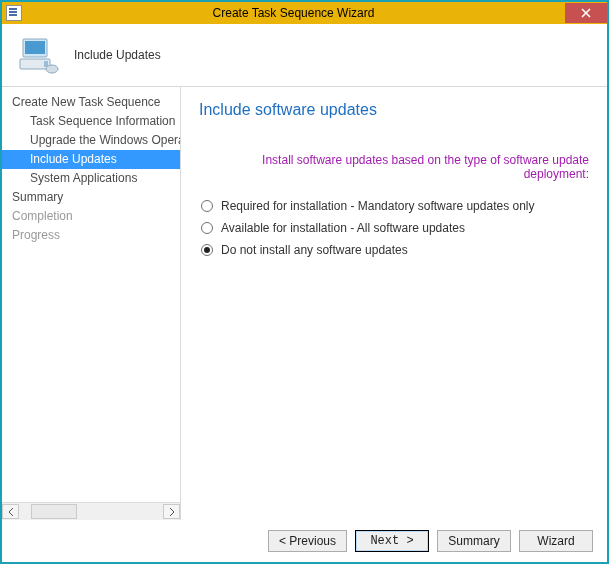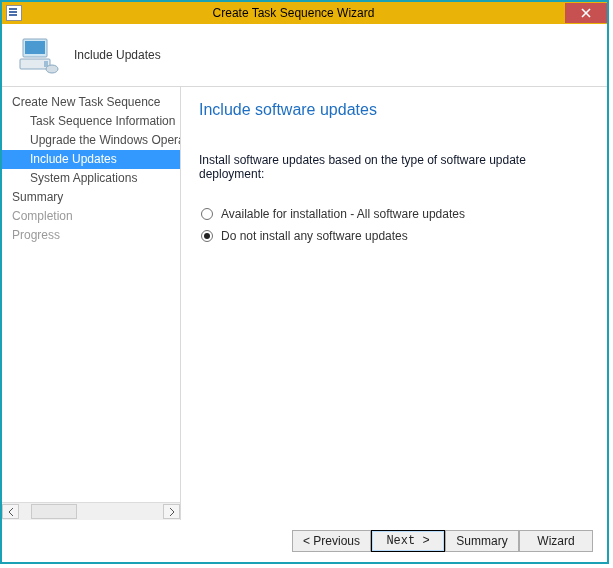--- a/index.html
+++ b/index.html
@@ -157,22 +157,23 @@
     min-width: 0;
   }
   .content-title {
     color: #1e6fc3;
     font-size: 16px;
     font-weight: 400;
     margin-bottom: 34px;
   }
   .content-desc {
     font-size: 12px;
-    color: #0f172a;
-    margin-bottom: 22px;
+    color: #a21caf;
+    margin-bottom: 14px;
+    text-align: right;
   }
   .radio-row {
     display: flex;
     align-items: center;
     height: 22px;
     font-size: 12px;
     color: #333;
   }
   .radio-row .radio {
     width: 12px;
@@ -195,21 +196,21 @@
     background: #222;
     border-radius: 50%;
   }
   .footer {
     height: 42px;
     border-top: 0;
     display: flex;
     align-items: center;
     justify-content: flex-end;
     padding-right: 14px;
-    gap: 0;
+    gap: 8px;
     flex-shrink: 0;
     background: #fff;
   }
   .btn {
     min-width: 74px;
     height: 22px;
     border: 1px solid #acacac;
     background: #efefef;
     font-size: 12px;
     color: #222;
@@ -283,20 +284,24 @@
         </div>
       </div>
     </div>
 
     <div class="content">
       <div class="content-title">Include software updates</div>
       <div class="content-desc">Install software updates based on the type of software update deployment:</div>
 
       <div class="radio-row">
         <span class="radio"></span>
+        <span>Required for installation - Mandatory software updates only</span>
+      </div>
+      <div class="radio-row">
+        <span class="radio"></span>
         <span>Available for installation - All software updates</span>
       </div>
       <div class="radio-row checked">
         <span class="radio"></span>
         <span>Do not install any software updates</span>
       </div>
     </div>
 
   </div>
 

